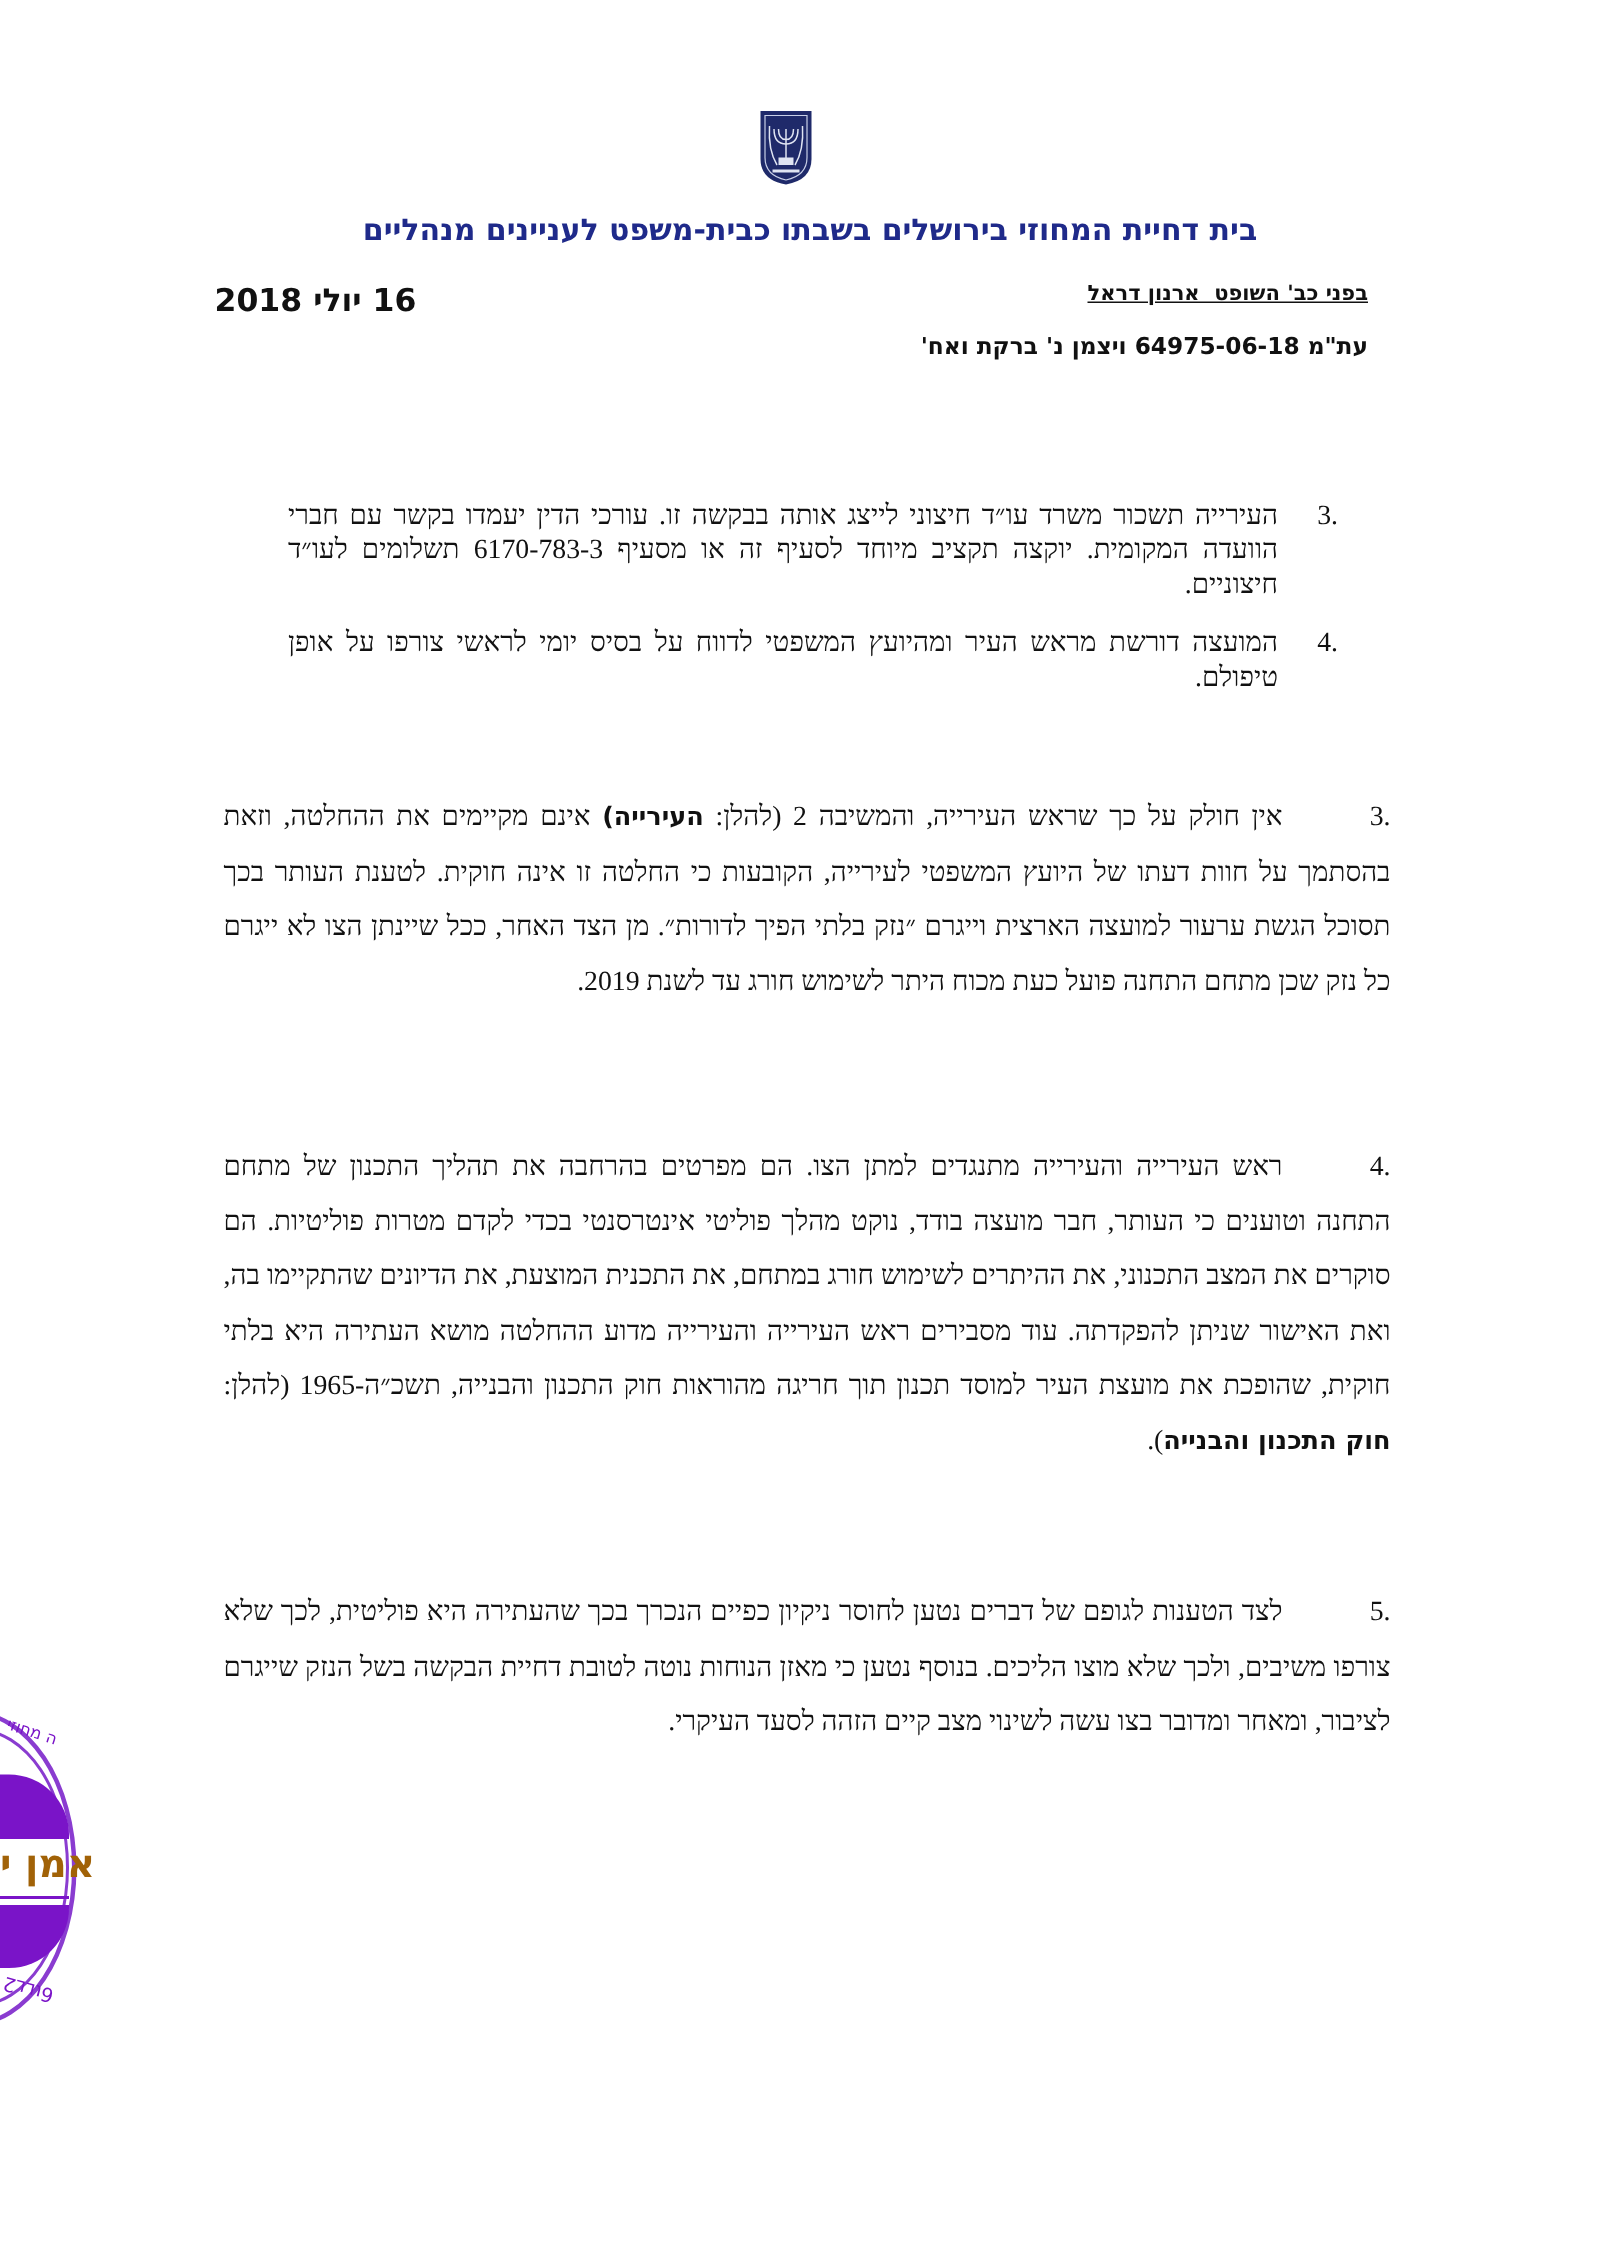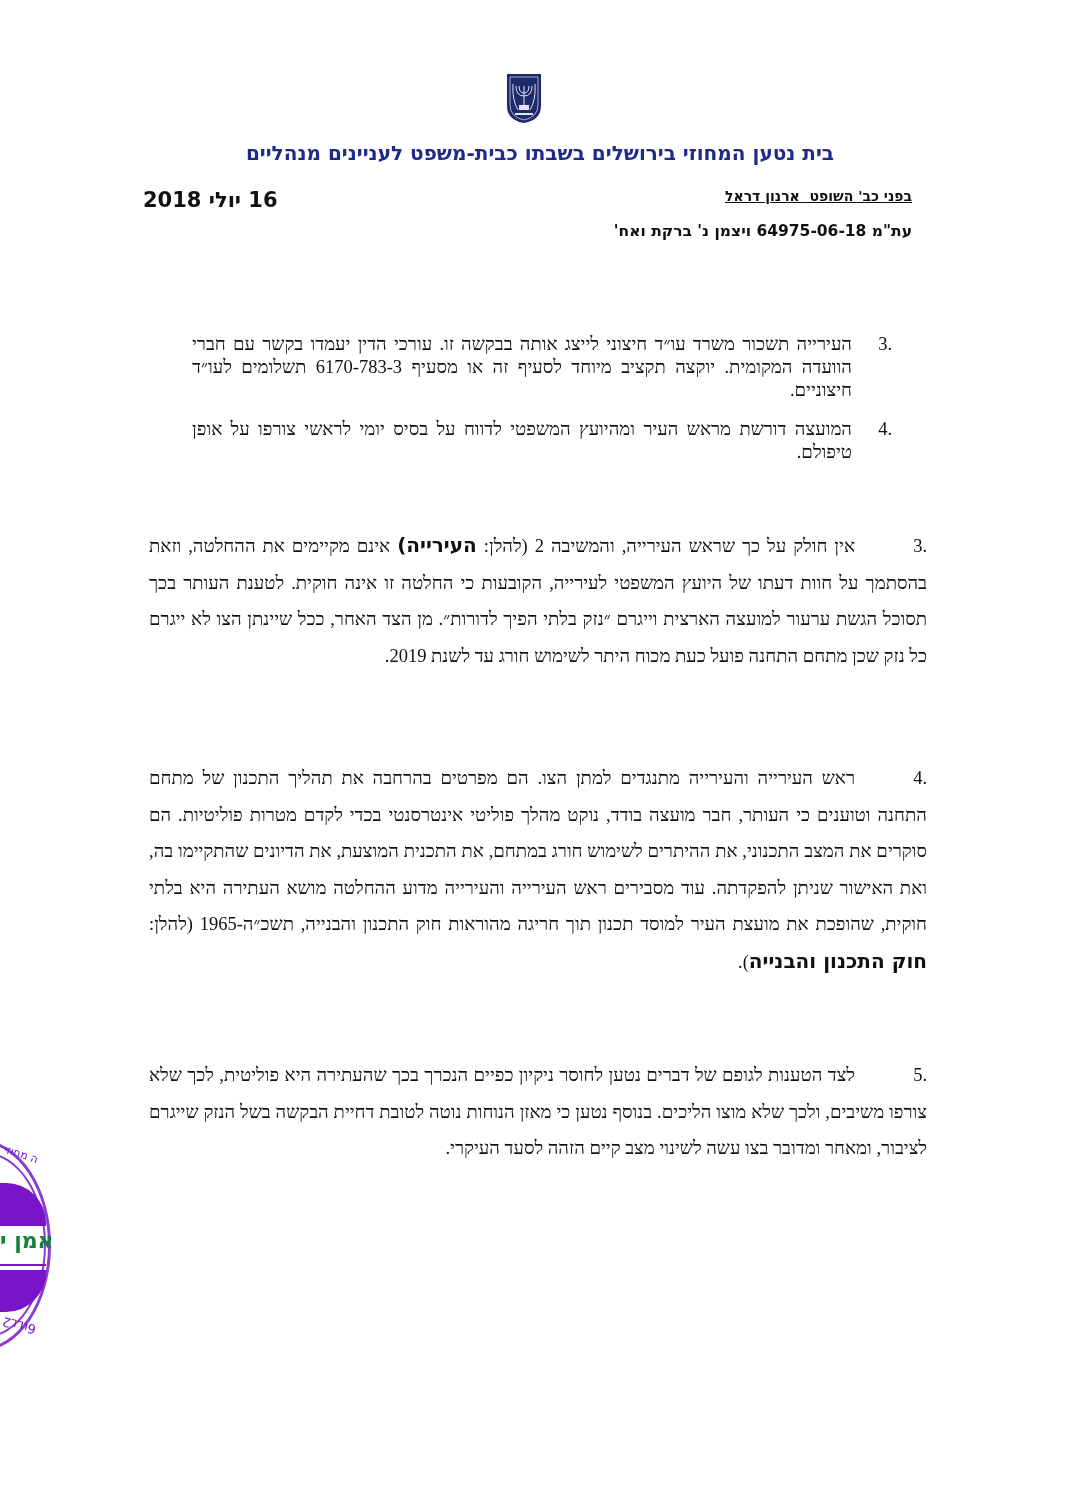--- a/index.html
+++ b/index.html
@@ -13,29 +13,29 @@
     .case { position: absolute; top: 222px; right: 168px; font-family: "DejaVu Sans", sans-serif; font-weight: bold; font-size: 15.5px; }
 
     .quote { position: absolute; right: 228px; width: 660px; }
     .quote .item { position: relative; padding-right: 0; margin-bottom: 14px; font-family: "Liberation Serif", serif; font-size: 18.5px; line-height: 23px; }
     .quote .num { position: absolute; right: -40px; top: 0; }
     .quote .text { width: 660px; text-align: justify; text-align-last: right; }
 
     .para { position: absolute; right: 153px; width: 778px; font-family: "Liberation Serif", serif; font-size: 18.5px; line-height: 36.5px; text-align: justify; text-align-last: right; }
     .para .num { display: inline-block; width: 50px; text-align: right; }
     .para .indent { display: inline-block; width: 22px; }
-    b { font-family: "DejaVu Sans", sans-serif; font-size: 20px; }
+    b { font-family: "DejaVu Sans", sans-serif; font-size: 17px; }
 
     .footer { position: absolute; top: 1371px; left: 0; right: 0; text-align: center; font-family: "Liberation Serif", serif; font-size: 18px; }
 
     .stamp { position: absolute; left: -90px; top: 1140px; width: 135px; height: 205px; border: 3px solid #8a3cd0; border-radius: 50%; }
     .stamp-inner { position: absolute; left: -78px; top: 1152px; width: 120px; height: 182px; border: 2px solid #8a3cd0; border-radius: 50%; }
     .stamp-band-top { position: absolute; left: 0; top: 1183px; width: 46px; height: 42px; background: #7a14c8; border-radius: 0 40px 0 0; }
     .stamp-band-bottom { position: absolute; left: 0; top: 1270px; width: 46px; height: 42px; background: #7a14c8; border-radius: 0 0 40px 0; }
-    .stamp-text { position: absolute; left: 0; top: 1228px; font-family: "DejaVu Sans", sans-serif; font-weight: bold; font-size: 22px; color: #15803d; direction: rtl; white-space: nowrap; }
+    .stamp-text { position: absolute; left: 0; top: 1228px; font-family: "DejaVu Sans", sans-serif; font-weight: bold; font-size: 26px; color: #a16207; direction: rtl; white-space: nowrap; }
     .stamp-line { position: absolute; left: 0; width: 46px; height: 2px; background: #7a14c8; }
     .stamp-arc-text { position: absolute; left: 4px; top: 1148px; font-size: 11px; color: #7a14c8; transform: rotate(18deg); font-family: "DejaVu Sans", sans-serif; }
     .stamp-arc-num { position: absolute; left: 2px; top: 1318px; font-size: 13px; color: #7a14c8; transform: rotate(195deg); font-family: "DejaVu Sans", sans-serif; }
   </style>
 </head>
 <body>
 
 <div class="page">
 
   <svg class="emblem" viewBox="0 0 38 52">
@@ -45,21 +45,21 @@
       <path d="M19 14 V34"></path>
       <path d="M11 14 Q11 24 19 24 Q27 24 27 14"></path>
       <path d="M14 14 Q14 21 19 21 Q24 21 24 14"></path>
       <path d="M8 12 Q7 28 13 38"></path>
       <path d="M30 12 Q31 28 25 38"></path>
     </g>
     <rect x="14" y="33" width="10" height="5" fill="#dfe4f2"></rect>
     <rect x="10" y="41" width="18" height="2" fill="#dfe4f2"></rect>
   </svg>
 
-  <div class="court-title">בית נטען המחוזי בירושלים בשבתו כבית-משפט לעניינים מנהליים</div>
+  <div class="court-title">בית דחיית המחוזי בירושלים בשבתו כבית-משפט לעניינים מנהליים</div>
   <div class="judge">בפני כב' השופט  ארנון דראל</div>
   <div class="date">16 יולי 2018</div>
   <div class="case">עת"מ 64975-06-18 ויצמן נ' ברקת ואח'</div>
 
   <div class="quote" style="top:333px;">
     <div class="item">
       <span class="num">.3</span>
       <div class="text">העירייה תשכור משרד עו״ד חיצוני לייצג אותה בבקשה זו. עורכי הדין יעמדו בקשר עם חברי הוועדה המקומית. יוקצה תקציב מיוחד לסעיף זה או מסעיף 6170-783-3 תשלומים לעו״ד חיצוניים.</div>
     </div>
     <div class="item" style="margin-top:16px;">

